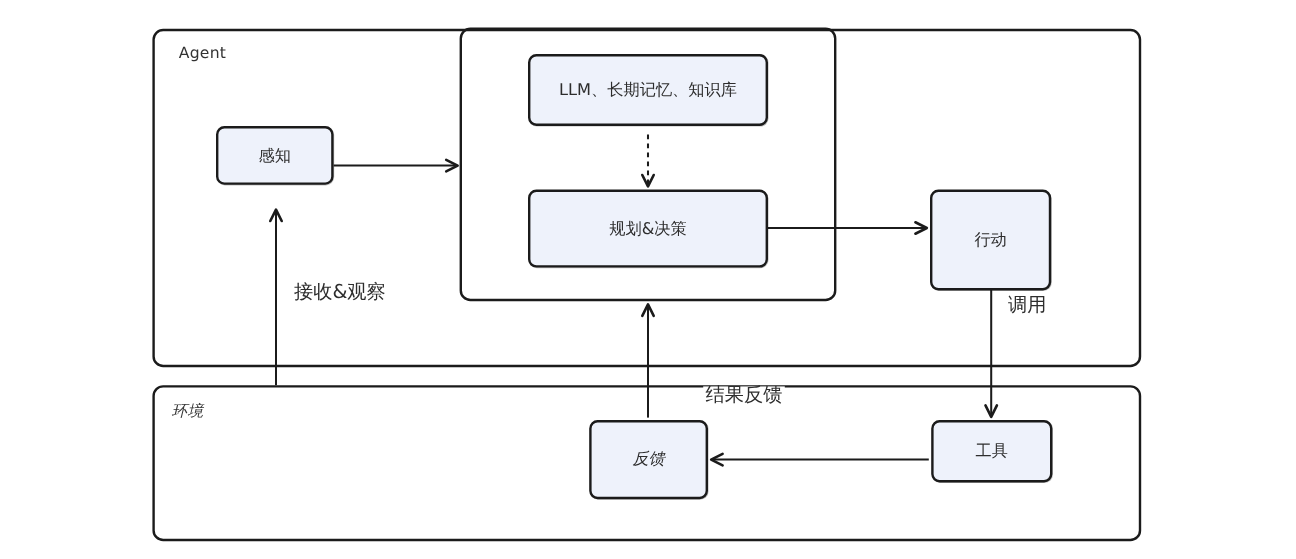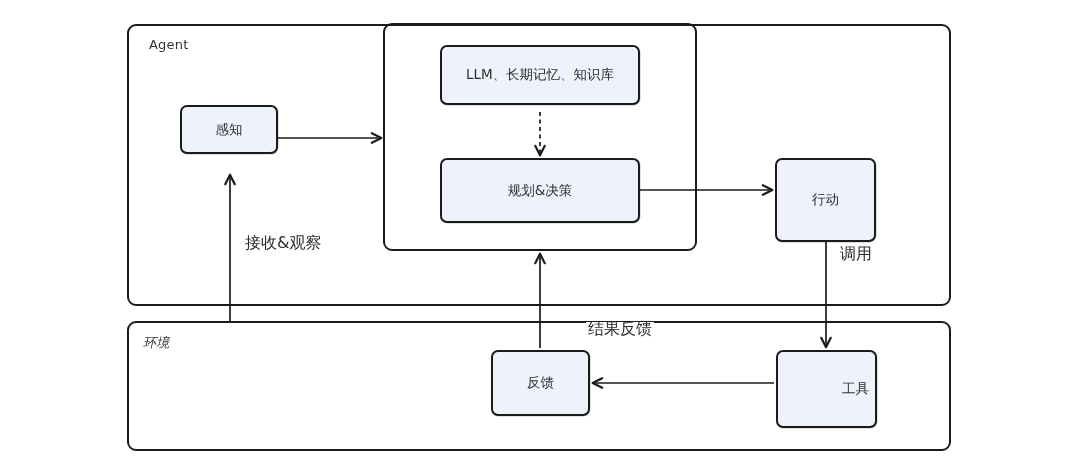--- a/index.html
+++ b/index.html
@@ -33,22 +33,22 @@
   svg.edges{position:absolute;left:0;top:0;width:1080px;height:466px;pointer-events:none;}
 
   
   #agent-box{left:127px;top:7px;width:824px;height:282px;margin-top:17px;}
   #inner-box{left:383px;top:23px;width:314px;height:228px;}
   #env-box{left:127px;top:321px;width:824px;height:130px;}
   #node-perception{left:180px;top:105px;width:98px;height:49px;}
   #node-llm{left:440px;top:45px;width:200px;height:60px;}
   #node-planning{left:440px;top:158px;width:200px;height:65px;}
   #node-action{left:775px;top:158px;width:101px;height:84px;}
-  #node-feedback{left:491px;top:350px;width:99px;height:66px;}
-  #node-tools{left:776px;top:350px;width:101px;height:78px;justify-content:flex-end;}
+  #node-feedback{left:491px;top:350px;width:99px;height:66px;font-style:italic;}
+  #node-tools{left:776px;top:350px;width:101px;height:52px;}
   #label-receive{left:243px;top:236px;}
   #label-invoke{left:838px;top:247px;}
   #label-result{left:586px;top:322px;}
 </style>
 </head>
 <body>
 
 <div class="canvas">
 
   <div class="container-box" id="agent-box">

